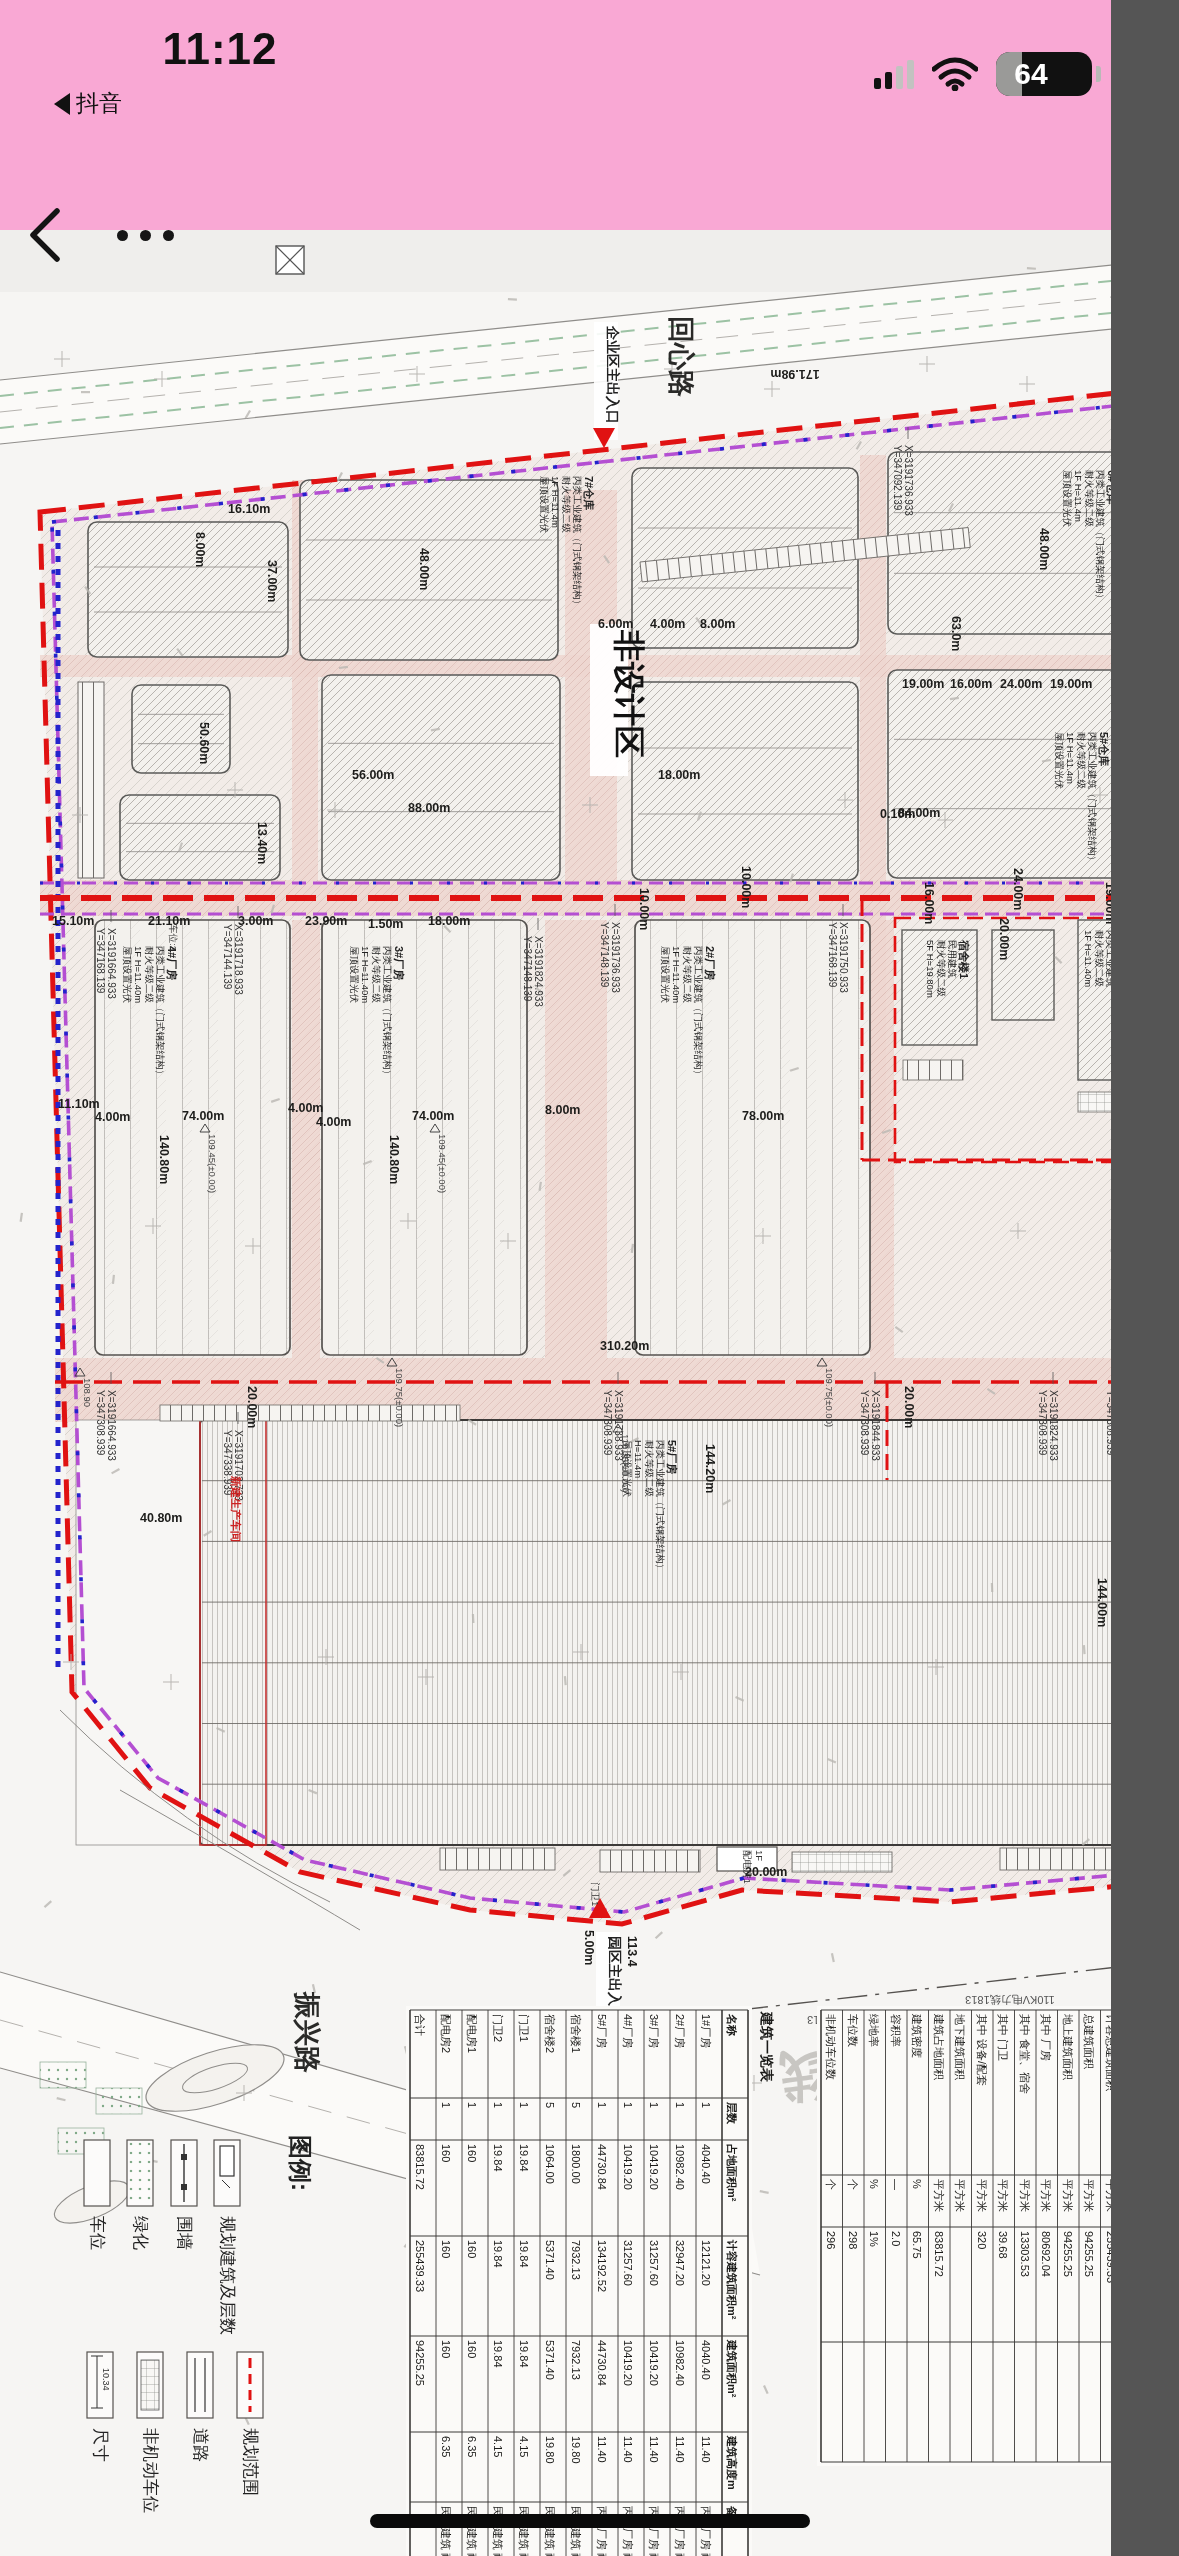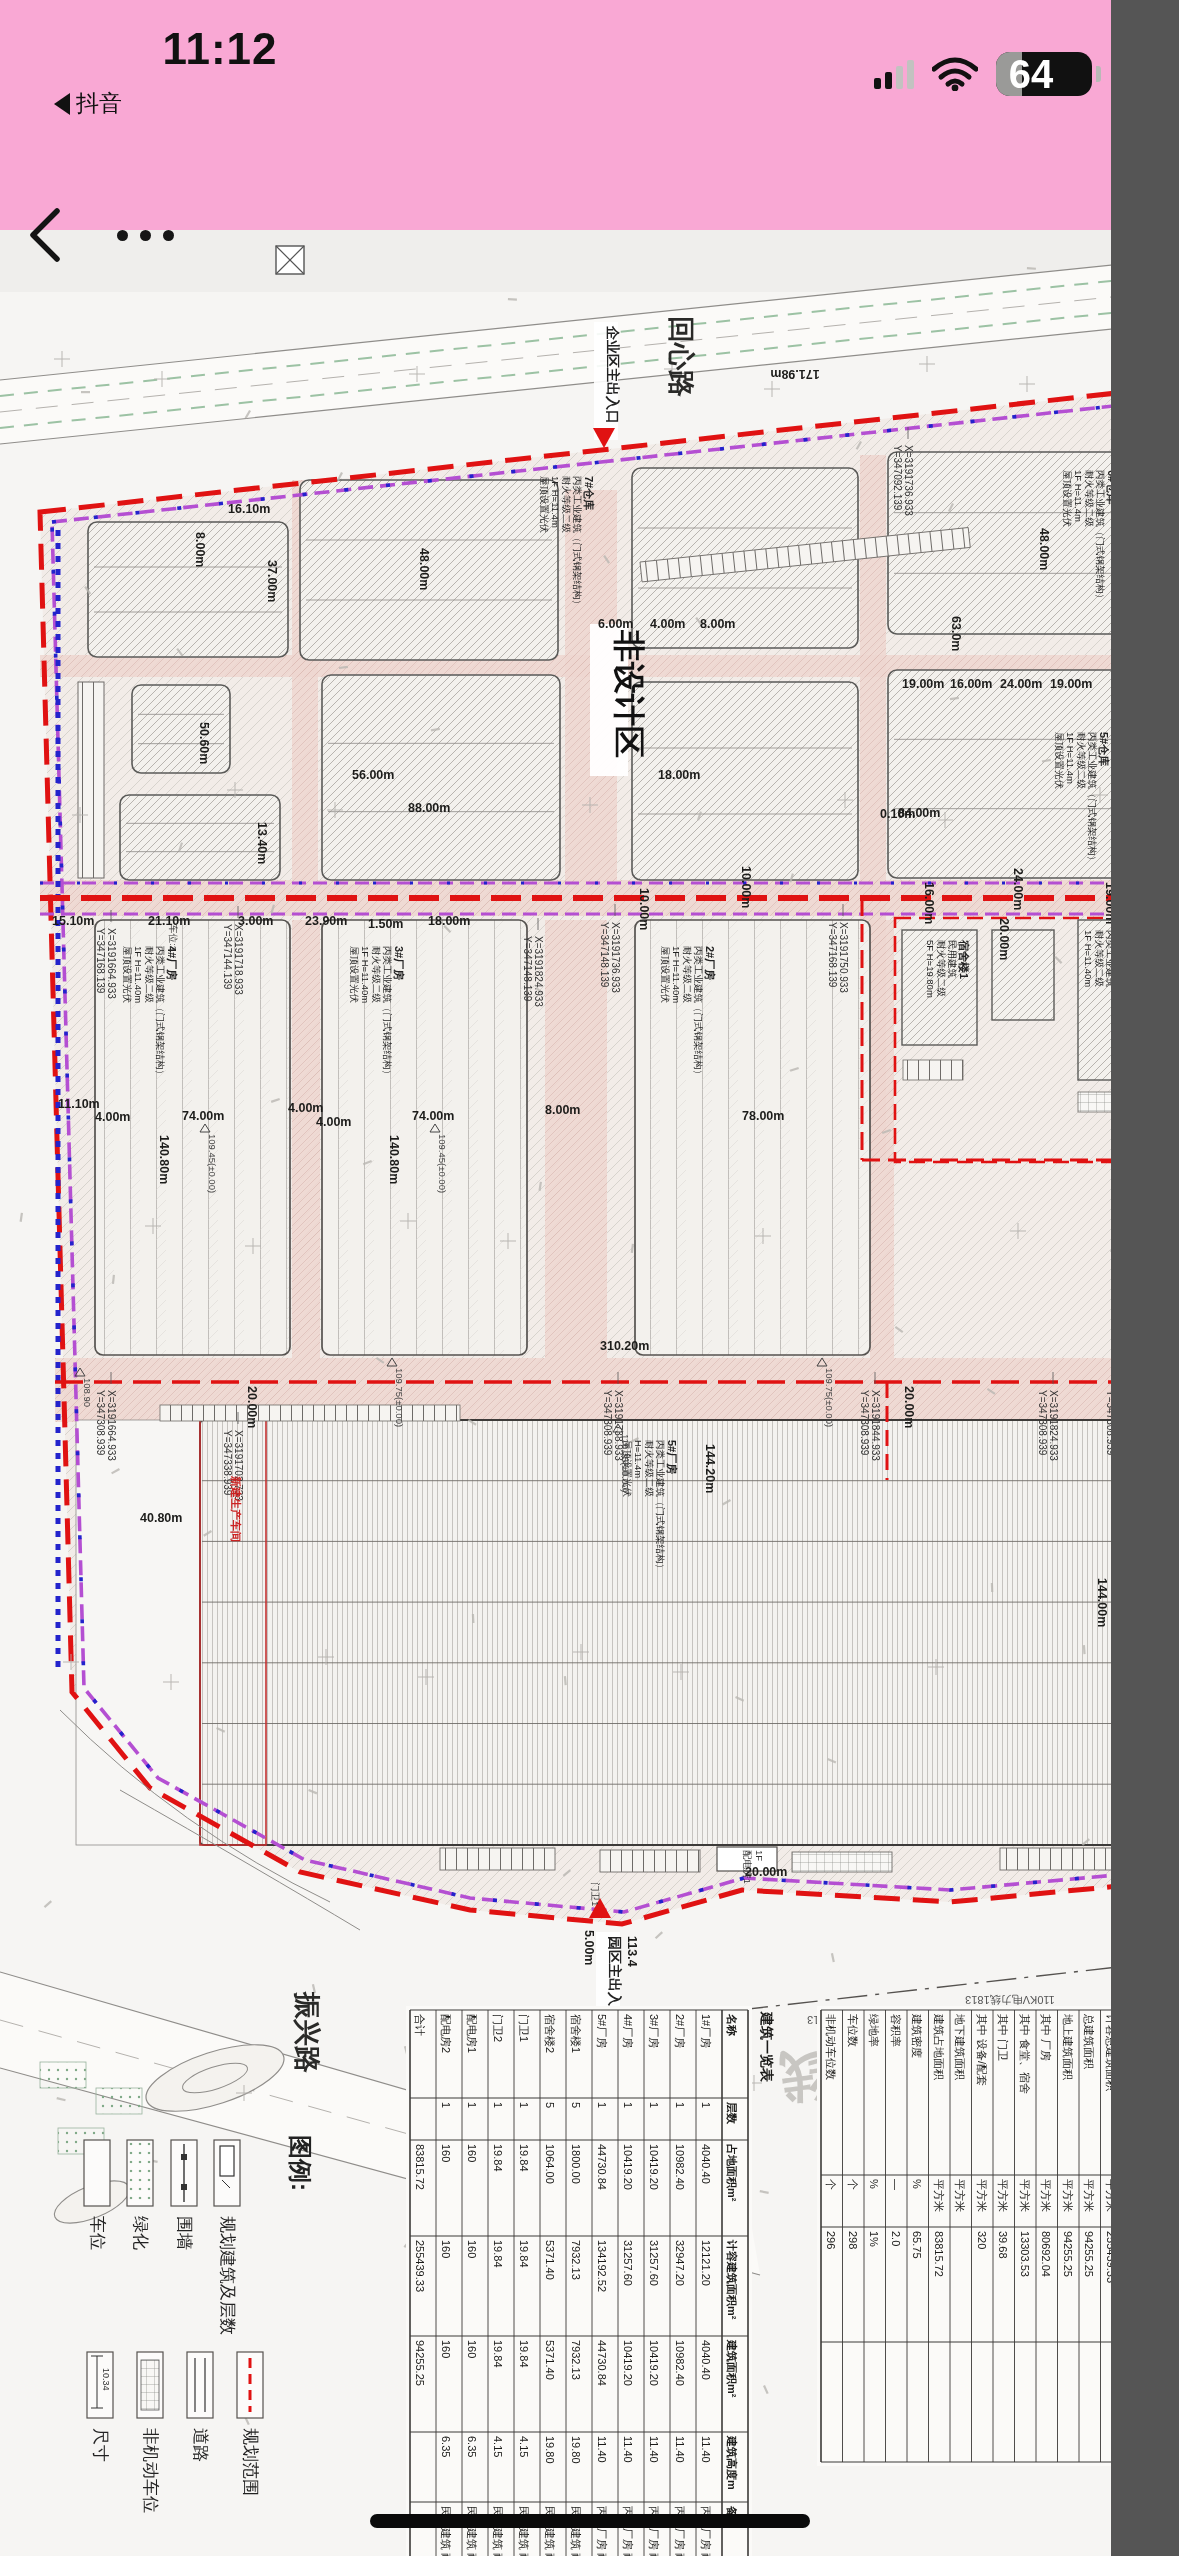--- a/index.html
+++ b/index.html
@@ -10,21 +10,21 @@
   #time{position:absolute;left:140px;top:24px;width:160px;text-align:center;
         font-size:44px;font-weight:700;color:#111;letter-spacing:1px;}
   #backapp{position:absolute;left:54px;top:88px;font-size:23px;color:#111;display:flex;align-items:center;gap:6px;}
   #backapp .tri{width:0;height:0;border-top:11px solid transparent;border-bottom:11px solid transparent;
         border-right:16px solid #111;}
   #sticons{position:absolute;right:78px;top:52px;display:flex;align-items:center;gap:18px;}
   .bars{display:flex;align-items:flex-end;gap:4px;height:30px;}
   .bars i{display:block;width:7px;border-radius:2px;}
   #battery{position:relative;width:96px;height:44px;border-radius:14px;background:#111;overflow:hidden;}
   #battery .lvl{position:absolute;right:0;top:0;width:26px;height:44px;background:#9a9a98;}
-  #battery span{position:absolute;left:0;top:0;width:70px;height:44px;color:#fff;font-size:40px;
+  #battery span{position:absolute;left:0;top:0;width:70px;height:44px;color:#fff;font-size:30px;
         font-weight:700;display:flex;align-items:center;justify-content:center;}
   #batcap{width:5px;height:16px;background:#b9b9b7;border-radius:0 3px 3px 0;margin-left:-14px;}
   
   #navbar{position:absolute;top:176px;left:0;width:1179px;height:118px;z-index:30;
           display:flex;align-items:center;}
   #backbtn{width:90px;height:100%;display:flex;align-items:center;justify-content:center;}
   #navtitle{flex:1;text-align:center;font-size:46px;font-weight:600;color:#161616;
         white-space:nowrap;overflow:hidden;}
   #navtitle .chip{background:#3f3f42;color:#c9c9c9;border-radius:6px;padding:0 4px;}
   #moremenu{width:110px;display:flex;justify-content:center;gap:12px;padding-right:8px;}

